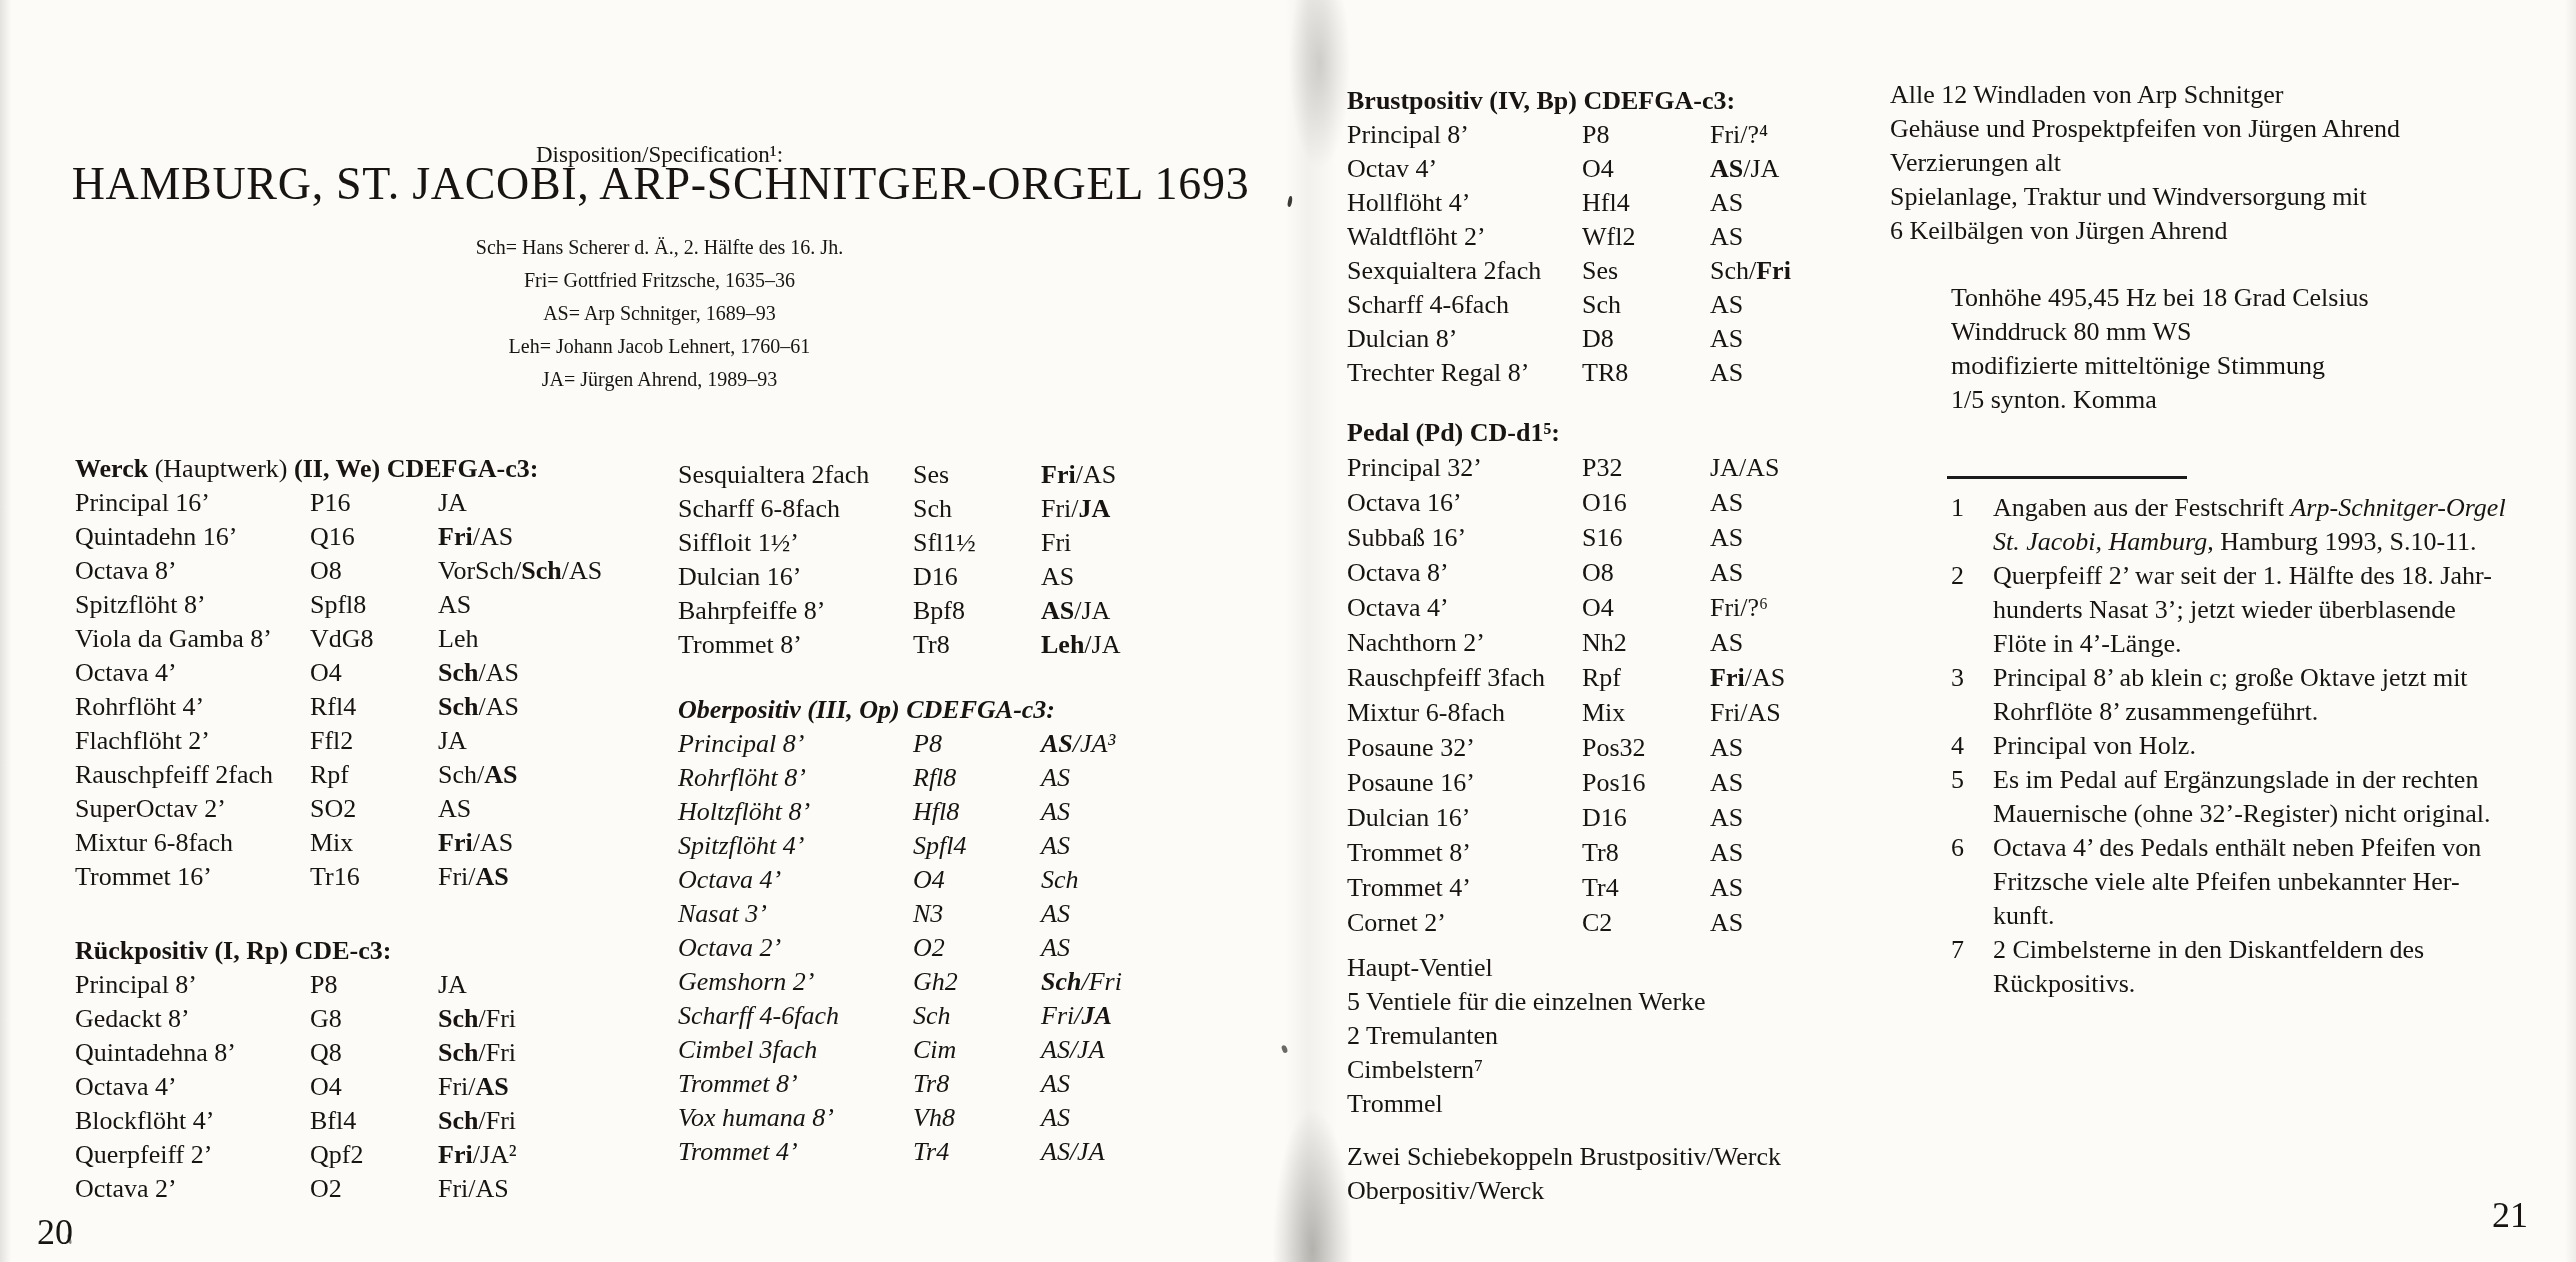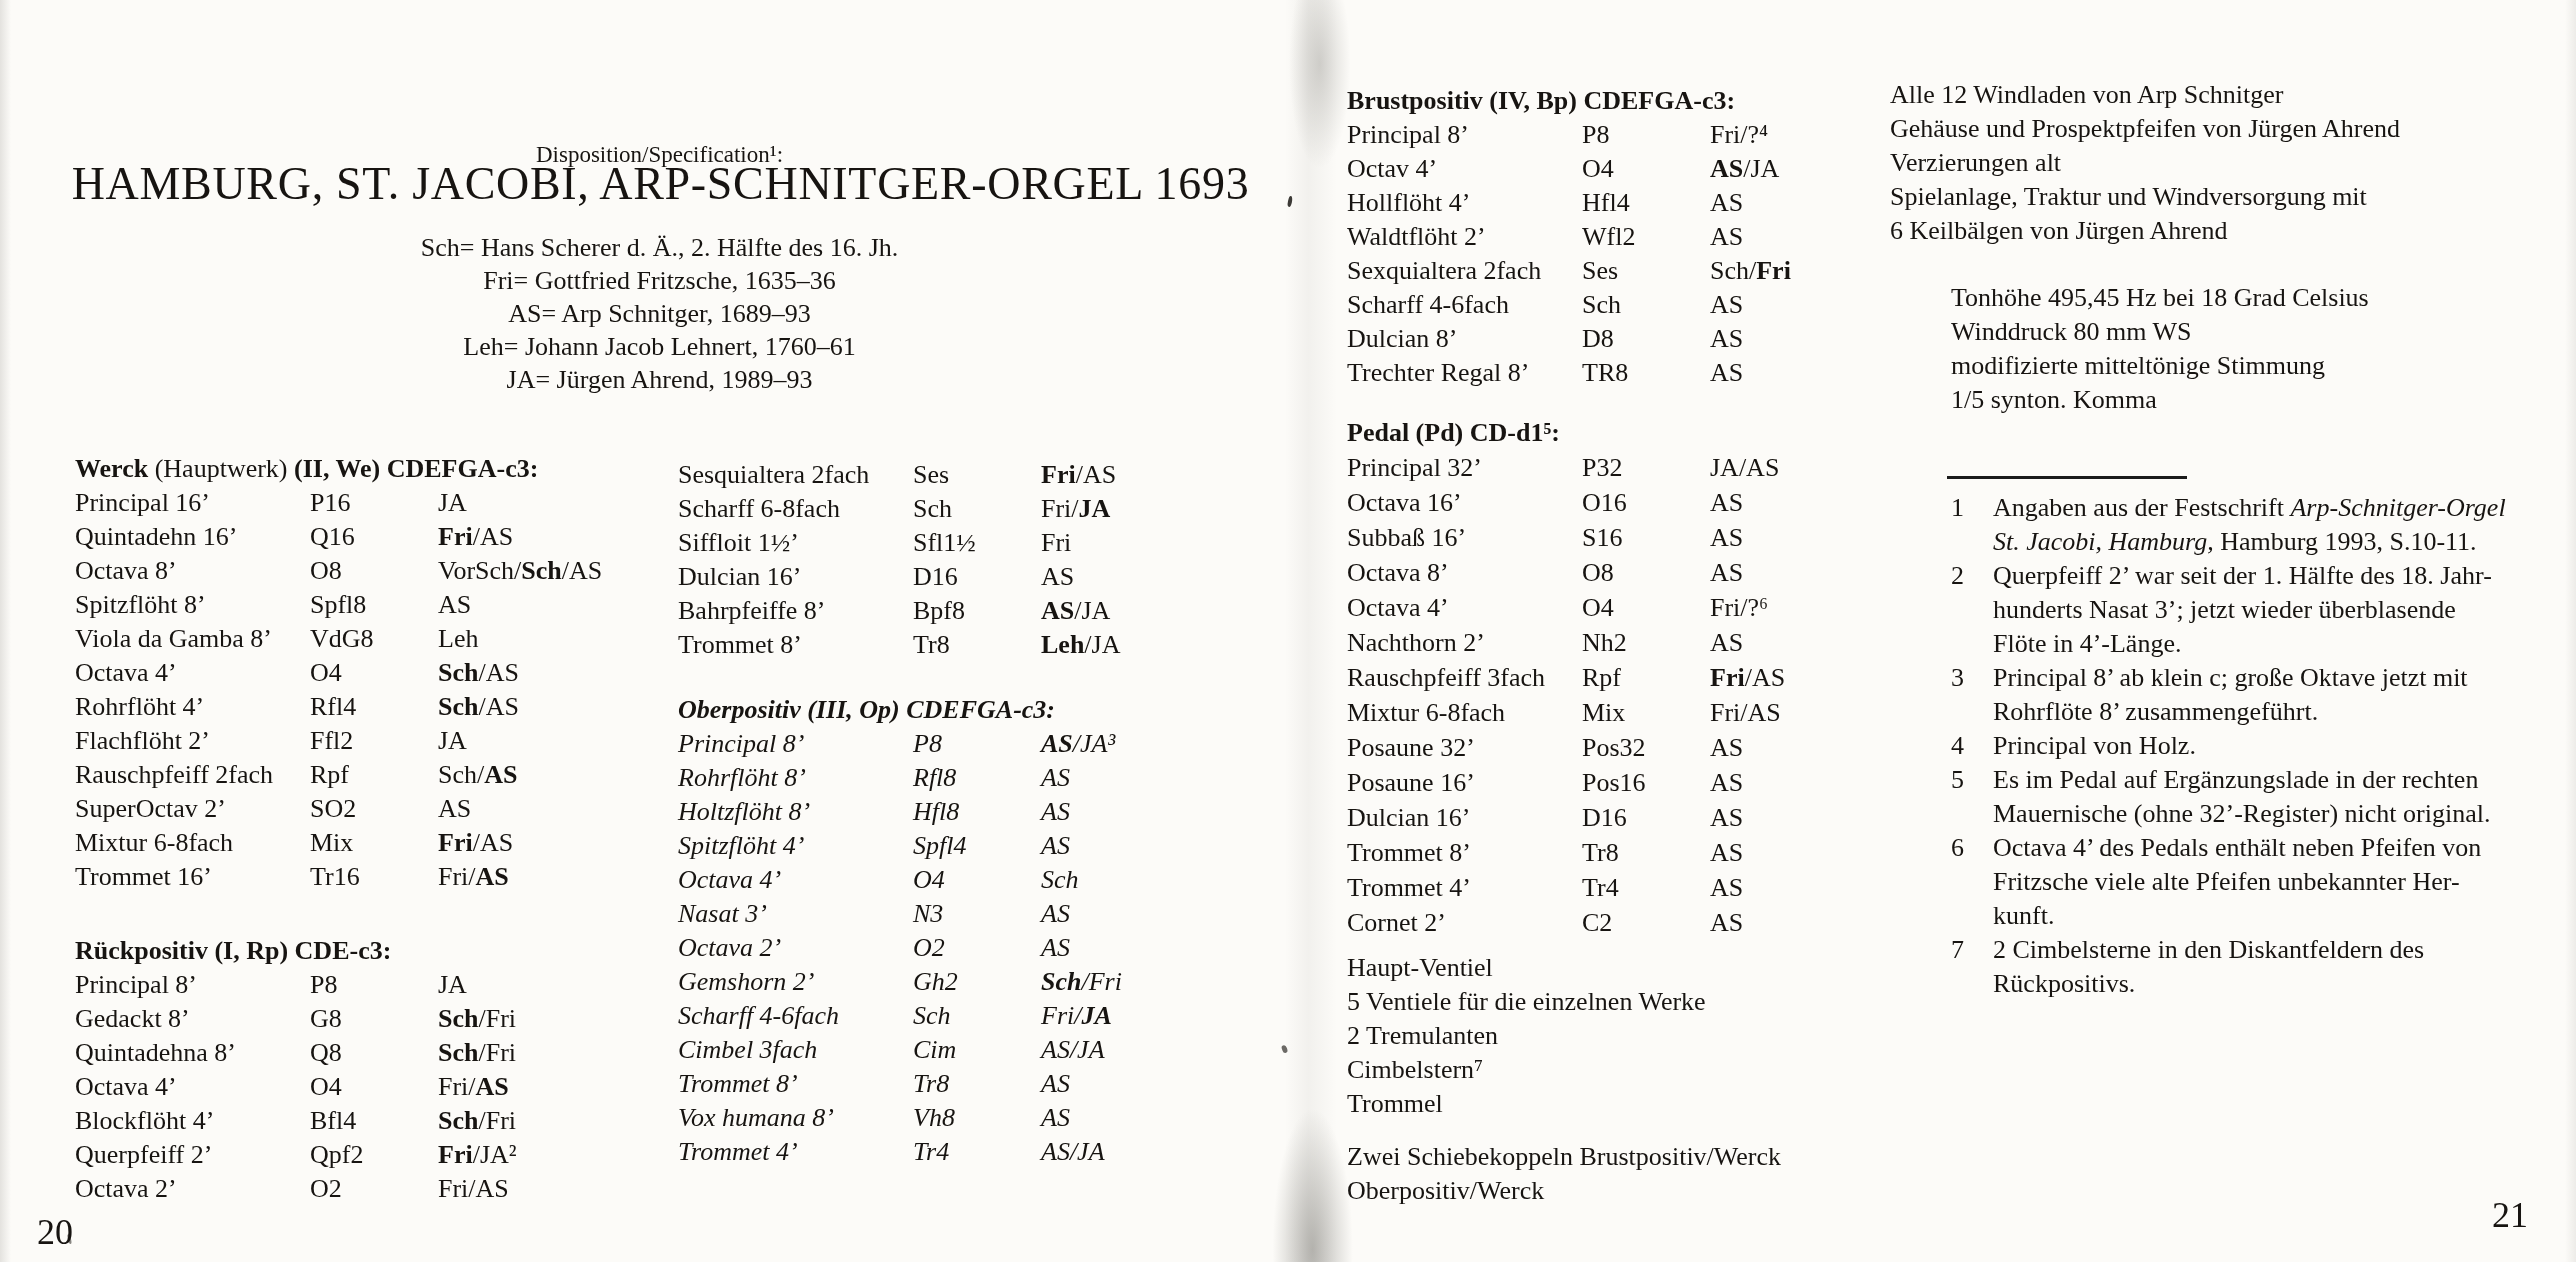--- a/index.html
+++ b/index.html
@@ -9,21 +9,21 @@
     font-family:"Liberation Serif","DejaVu Serif",serif;
     font-size:26px;line-height:34px;
   }
   .abs{position:absolute;}
   .nowrap{white-space:nowrap;}
   .center{text-align:center;}
   
   .subtitle{left:95px;top:117px;width:1129px;font-size:23px;line-height:35px;margin-top:20px;}
   .main-title{left:48px;top:158px;width:1225px;font-size:46px;line-height:52px;letter-spacing:0.7px;}
   
-  .credits{left:95px;top:231px;width:1129px;font-size:26px;line-height:33px;}
+  .credits{left:95px;top:231px;width:1129px;font-size:20px;line-height:33px;}
   
   .sec{width:544px;}
   .sec .sec-header{font-weight:normal;}
   .stop-row{display:flex;}
   .stop-name{width:235px;flex:0 0 235px;}
   .stop-abbr{width:128px;flex:0 0 128px;}
   .stop-attr{flex:1 1 auto;}
   #sec-werck{left:75px;top:452px;}
   #sec-rueck{left:75px;top:934px;}
   #sec-werck2{left:678px;top:458px;width:531px;}

